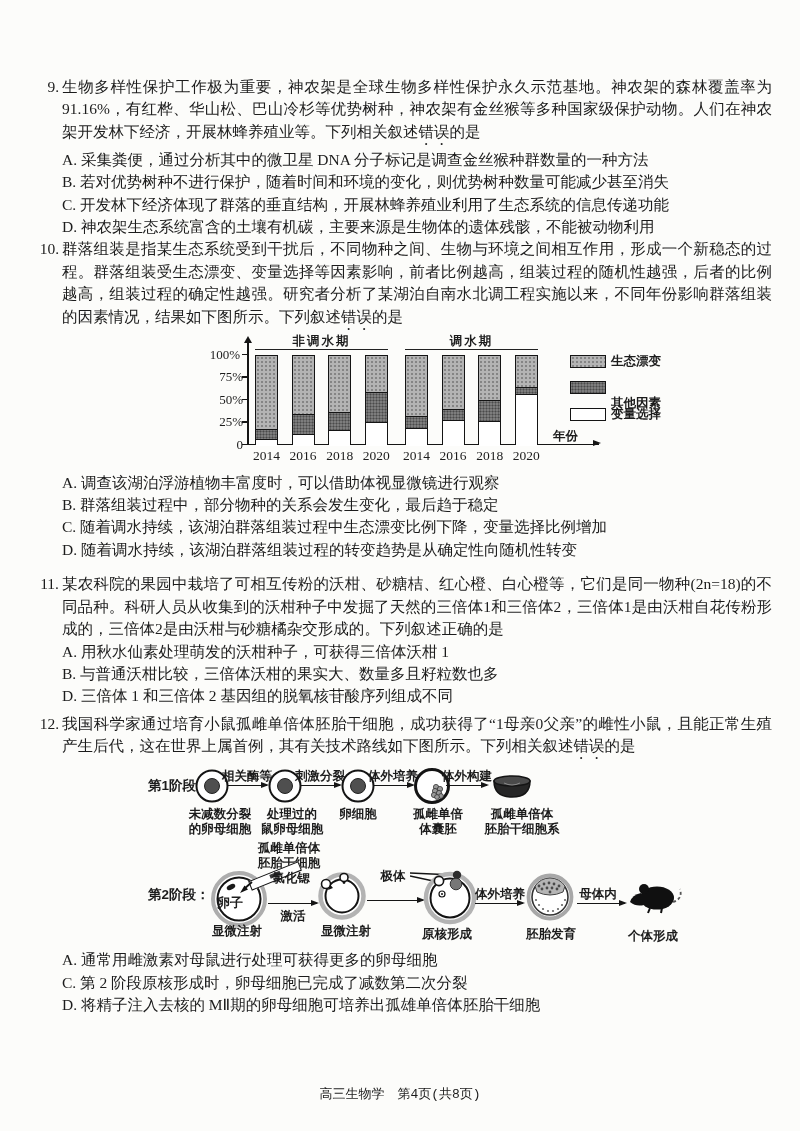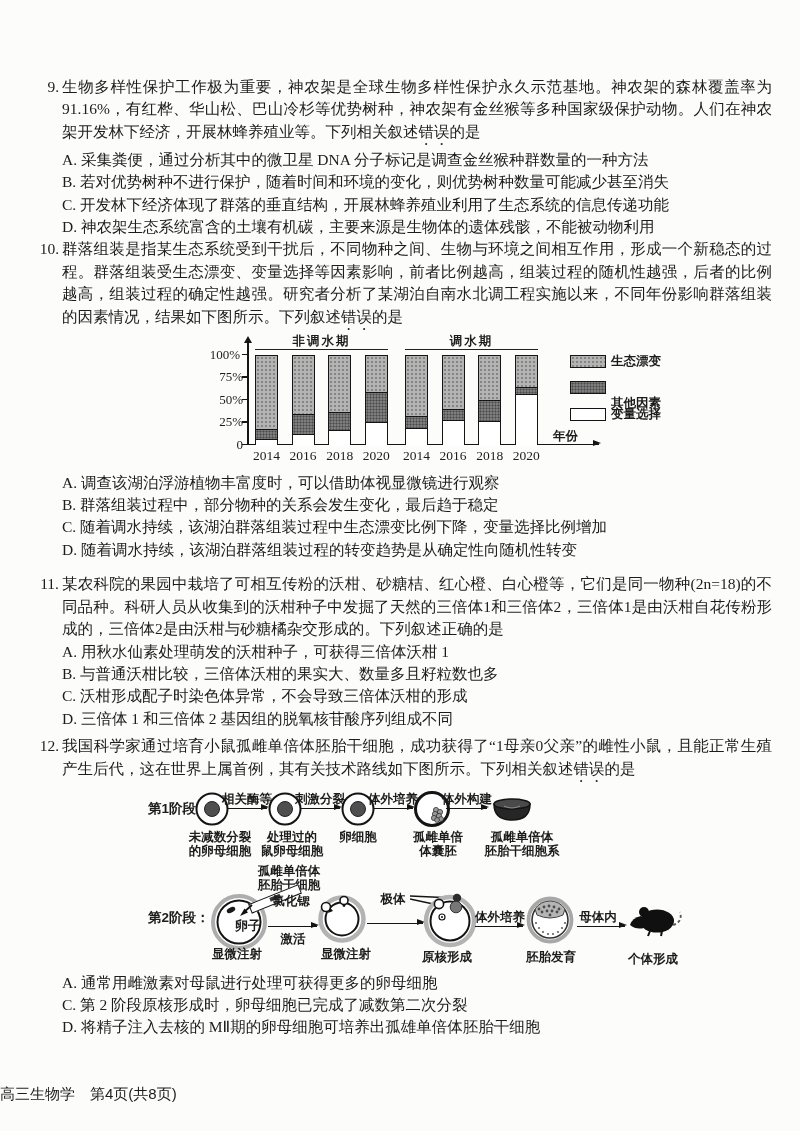--- a/index.html
+++ b/index.html
@@ -38,23 +38,23 @@
   .pathway .abs{position:absolute}
   .dlabel{position:absolute;font:bold 12.5px/14.5px "Liberation Sans",sans-serif;
           text-align:center;white-space:pre-line}
   .stageL{position:absolute;font:bold 13.5px/16px "Liberation Sans",sans-serif}
   .parrow{position:absolute;height:0;border-top:1.7px solid #151515}
   .parrow::after{content:"";position:absolute;right:-2px;top:-4.6px;width:0;height:0;
       border-left:8px solid #151515;border-top:3.8px solid transparent;border-bottom:3.8px solid transparent}
   .needle{position:absolute;left:214px;top:114px;width:52px;height:8px;background:#fff;
           border:1.2px solid #141414;transform:rotate(-22deg);transform-origin:0 50%}
   .needle .cellseg{position:absolute;left:40%;top:0.5px;width:11px;height:4.5px;background:#3a3a3a}
-  .eggtext{position:absolute;font:bold 13px/15px "Liberation Sans",sans-serif;text-align:right}
-  .footer{position:absolute;top:1085px;left:0;width:800px;text-align:left;
-          font-size:15px;font-family:Liberation Sans, sans-serif}
+  .eggtext{position:absolute;font:bold 13px/15px "Liberation Sans",sans-serif;text-align:left}
+  .footer{position:absolute;top:1085px;left:0;width:800px;text-align:center;
+          font-size:13px;font-family:Liberation Mono, monospace}
 </style>
 </head>
 <body>
 
 <div class="content">
 
   <div class="q">
     <span class="qnum">9.</span>
     <div class="stem"><span>生物多样性保护工作极为重要，神农架是全球生物多样性保护永久示范基地。神农架的森林覆盖率为91.16%，有红桦、华山松、巴山冷杉等优势树种，神农架有金丝猴等多种国家级保护动物。人们在神农架开发林下经济，开展林蜂养殖业等。下列相关叙述</span><span class="emph">错误</span><span>的是</span></div>
     <div class="opt">A. 采集粪便，通过分析其中的微卫星 DNA 分子标记是调查金丝猴种群数量的一种方法</div>
@@ -145,21 +145,20 @@
     <div class="opt">B. 群落组装过程中，部分物种的关系会发生变化，最后趋于稳定</div>
     <div class="opt">C. 随着调水持续，该湖泊群落组装过程中生态漂变比例下降，变量选择比例增加</div>
     <div class="opt">D. 随着调水持续，该湖泊群落组装过程的转变趋势是从确定性向随机性转变</div>
   </div>
 
   <div class="q" style="margin-top:12px">
     <span class="qnum">11.</span>
     <div class="stem"><span>某农科院的果园中栽培了可相互传粉的沃柑、砂糖桔、红心橙、白心橙等，它们是同一物种(2n=18)的不同品种。科研人员从收集到的沃柑种子中发掘了天然的三倍体1和三倍体2，三倍体1是由沃柑自花传粉形成的，三倍体2是由沃柑与砂糖橘杂交形成的。下列叙述正确的是</span></div>
     <div class="opt">A. 用秋水仙素处理萌发的沃柑种子，可获得三倍体沃柑 1</div>
     <div class="opt">B. 与普通沃柑比较，三倍体沃柑的果实大、数量多且籽粒数也多</div>
-    <div class="opt">C. 沃柑形成配子时染色体异常，不会导致三倍体沃柑的形成</div>
     <div class="opt">D. 三倍体 1 和三倍体 2 基因组的脱氧核苷酸序列组成不同</div>
   </div>
 
   <div class="q" style="margin-top:5px">
     <span class="qnum">12.</span>
     <div class="stem"><span>我国科学家通过培育小鼠孤雌单倍体胚胎干细胞，成功获得了“1母亲0父亲”的雌性小鼠，且能正常生殖产生后代，这在世界上属首例，其有关技术路线如下图所示。下列相关叙述</span><span class="emph">错误</span><span>的是</span></div>
 
     <div class="pathway" style="margin-left:-26px">
 
       <span class="stageL" style="left:112px;top:11px">第1阶段：</span>

